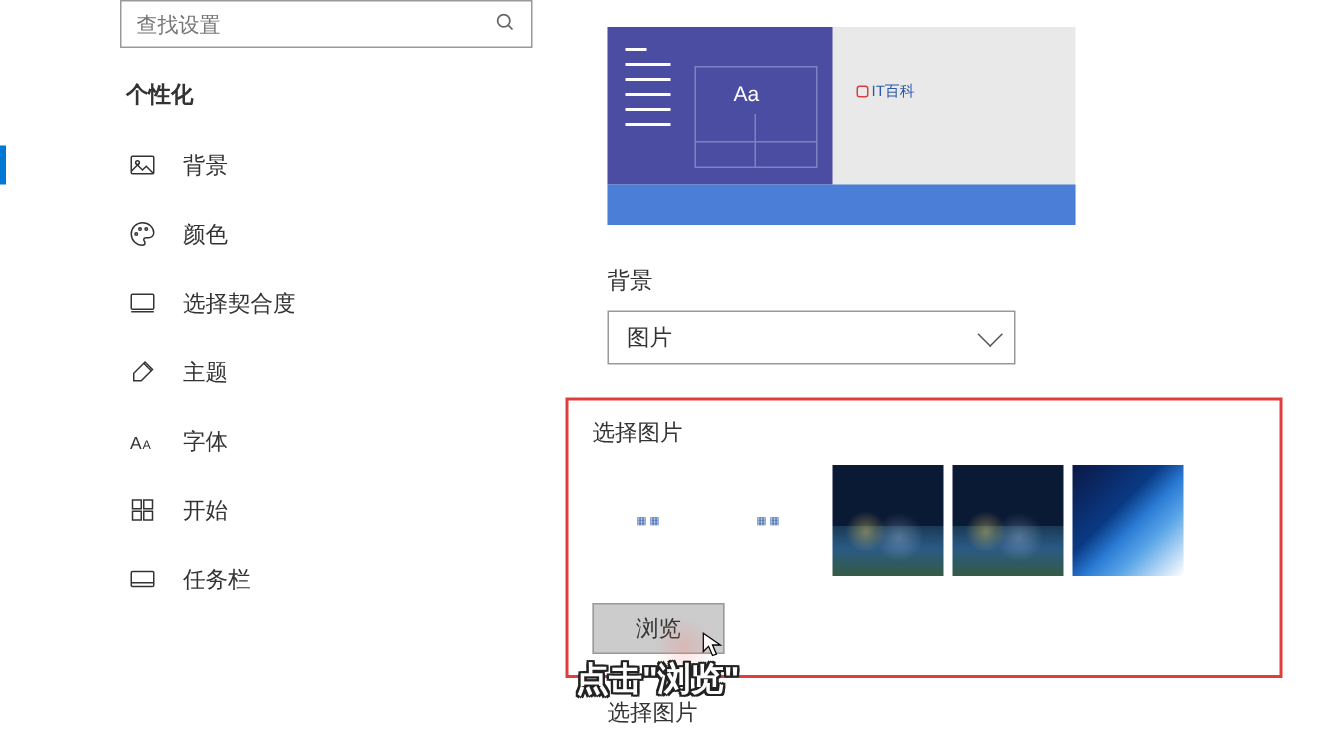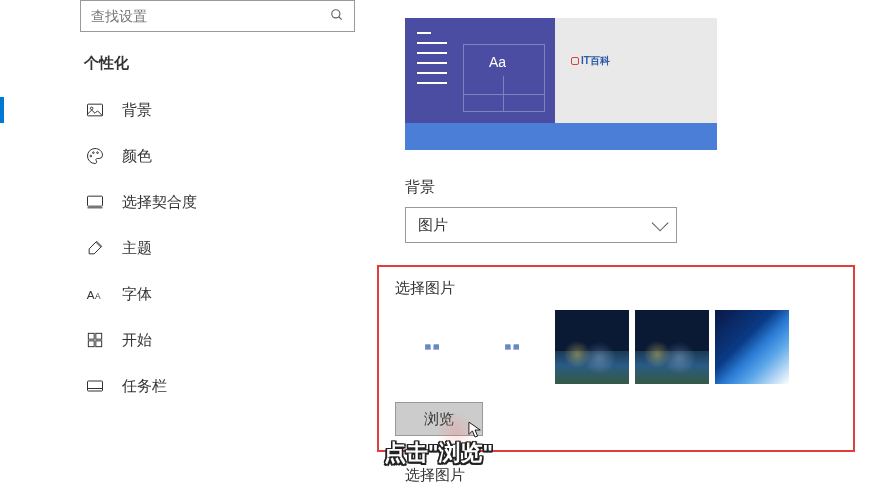--- a/index.html
+++ b/index.html
@@ -33,21 +33,21 @@
   .preview-bluebar { position: absolute; left: 0; top: 105px; width: 312px; height: 27px; background: #4b7ed6; }
   .preview-lines { position: absolute; left: 12px; top: 14px; }
   .preview-lines span { display: block; width: 30px; height: 2px; background: #fff; margin-bottom: 8px; }
   .preview-lines span:first-child { width: 14px; }
   .preview-inner { position: absolute; left: 58px; top: 26px; width: 82px; height: 68px; border: 1px solid #7f81c2; }
   .preview-aa { position: absolute; left: 72px; top: 36px; color: #fff; font-size: 14px; margin-left: 12px; }
   .preview-grid { position: absolute; left: 58px; top: 58px; width: 82px; height: 36px; }
   .preview-grid::before, .preview-grid::after { content: ""; position: absolute; background: #7f81c2; }
   .preview-grid::before { left: 40px; top: 0; width: 1px; height: 36px; }
   .preview-grid::after { left: 0; top: 18px; width: 82px; height: 1px; }
-  .watermark { position: absolute; left: 166px; top: 36px; font-size: 10px; color: #2b5aa8; font-weight: 700; }
+  .watermark { position: absolute; left: 166px; top: 36px; font-size: 10px; color: #2b5aa8; font-weight: 400; }
   .watermark .red { color: #d84040; margin-right: 2px; width: 8px; height: 8px; border: 1.5px solid #d84040; border-radius: 2px; display: inline-block; vertical-align: middle; }
 
   .field-label { font-size: 15px; color: #333; margin-bottom: 10px; }
   .select-box { width: 272px; height: 36px; border: 1px solid #999; display: flex; align-items: center; padding: 0 12px; justify-content: space-between; font-size: 15px; color: #333; margin-bottom: 26px; cursor: pointer; text-align: right; }
   .chev { width: 12px; height: 12px; border-right: 1.5px solid #555; border-bottom: 1.5px solid #555; transform: rotate(45deg) translateY(-3px); }
 
   .highlight-box { border: 2px solid #e23c3c; padding: 12px 16px 14px 16px; margin: -4px -4px 0 -28px; width: 478px; position: relative; }
   .choose-label { font-size: 15px; color: #333; margin-bottom: 12px; }
   .thumbs { display: flex; gap: 6px; margin-bottom: 18px; }
   .thumb { width: 74px; height: 74px; background: #fff; display: flex; align-items: center; justify-content: center; }

